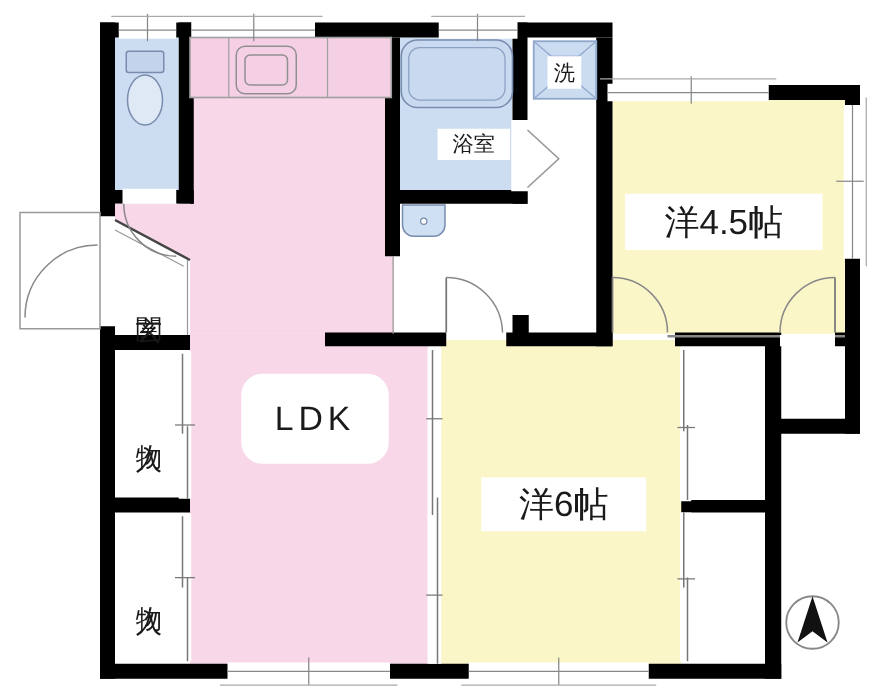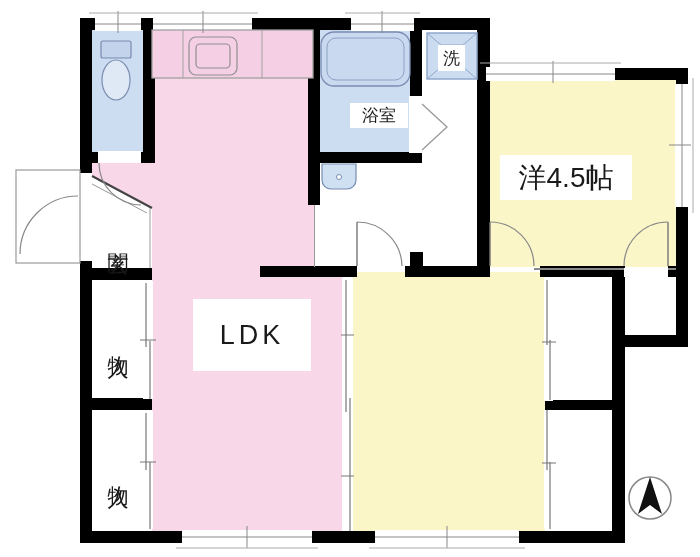--- a/index.html
+++ b/index.html
@@ -5,21 +5,21 @@
   html,body{margin:0;padding:0;background:#fff;}
   #plan{position:relative;width:700px;height:557px;background:#ffffff;overflow:hidden;
         font-family:"Liberation Sans","DejaVu Sans",sans-serif;}
   .wall{position:absolute;background:#000;}
   .room{position:absolute;}
   .win{position:absolute;background:#fff;}
   .gap{position:absolute;background:#fff;}
   .slide{position:absolute;background:#fff;}
   .lbl{position:absolute;display:flex;align-items:center;justify-content:center;
        color:#1a1a1a;background:#fff;text-align:center;white-space:nowrap;}
-  .lbl.clear{background:transparent;}
+  .lbl.clear{background:transparent;border-radius:17px;}
   .v{writing-mode:vertical-rl;text-orientation:upright;letter-spacing:1px;}
   svg{position:absolute;left:0;top:0;pointer-events:none;}
 </style>
 </head>
 <body>
 
 <div id="plan">
 
   <div class="room" style="left:92px;top:30px;width:51px;height:122px;background:#cdddf1;"></div>
   <div class="room" style="left:320px;top:30px;width:90px;height:122px;background:#cdddf1;"></div>
@@ -156,20 +156,21 @@
     <line x1="447" y1="526" x2="447" y2="548" stroke="#888" stroke-width="1"></line>
     <line x1="369" y1="548" x2="525" y2="548" stroke="#aaa" stroke-width="1"></line>
 
     <circle cx="650" cy="498" r="21" fill="#fff" stroke="#888" stroke-width="1.5"></circle>
     <polygon points="650,477 662,514 650,505 638,514" fill="#111"></polygon>
   </svg>
 
   <div class="lbl clear" style="left:193px;top:299px;width:118px;height:72px;flex-direction:column;background:#fff;">
     <div style="font-size:27px;line-height:33px;letter-spacing:4px;">LDK</div>
   </div>
-  <div class="lbl" style="left:500px;top:155px;width:132px;height:45px;font-size:28px;">洋4.5帖</div>
+  <div class="lbl" style="left:500px;top:155px;width:158px;height:45px;font-size:28px;">洋4.5帖</div>
+  <div class="lbl" style="left:385px;top:382px;width:132px;height:43px;font-size:28px;">洋6帖</div>
   <div class="lbl" style="left:350px;top:103px;width:58px;height:25px;font-size:17px;">浴室</div>
   <div class="lbl" style="left:438px;top:45px;width:27px;height:26px;font-size:17px;">洗</div>
   <div class="lbl clear v" style="left:103px;top:207px;width:30px;height:60px;font-size:21px;">玄関</div>
   <div class="lbl clear v" style="left:103px;top:307px;width:30px;height:66px;font-size:21px;">物入</div>
   <div class="lbl clear v" style="left:103px;top:437px;width:30px;height:66px;font-size:21px;">物入</div>
 
 </div>
 
 </body></html>

